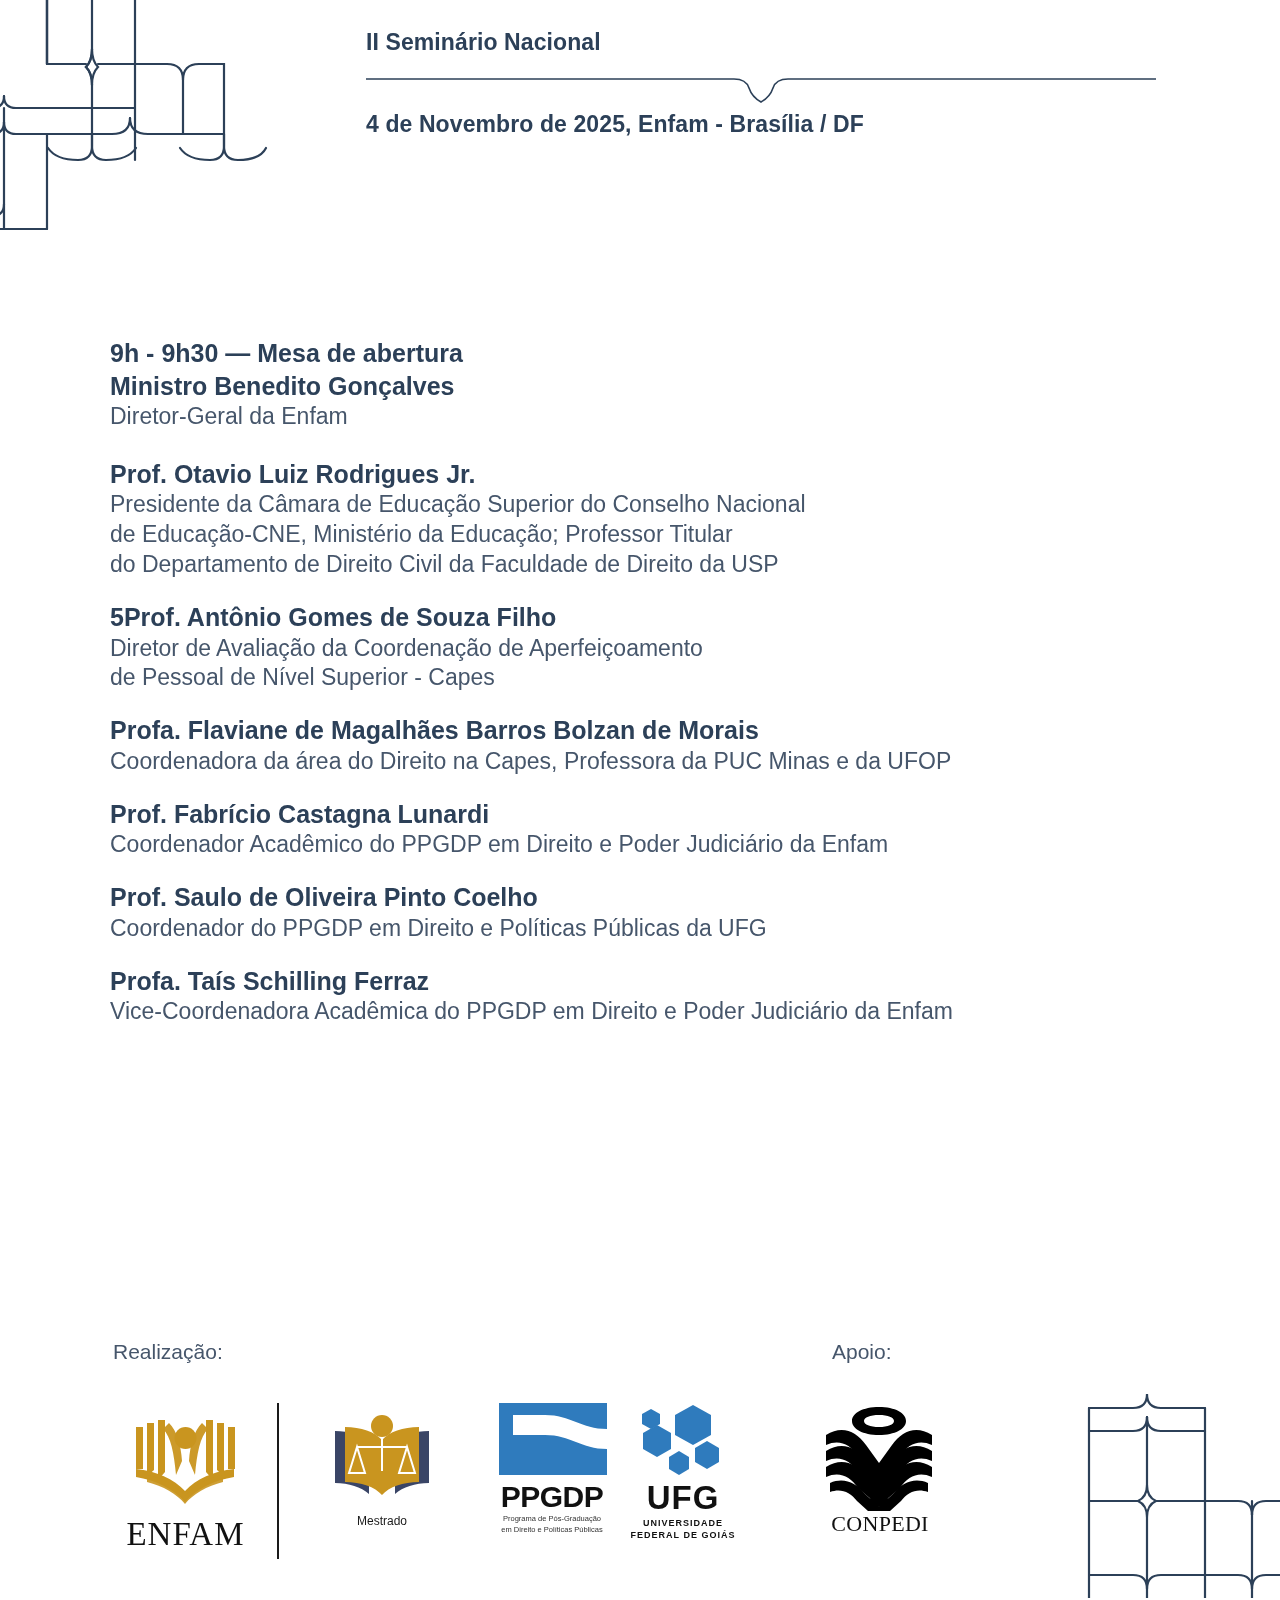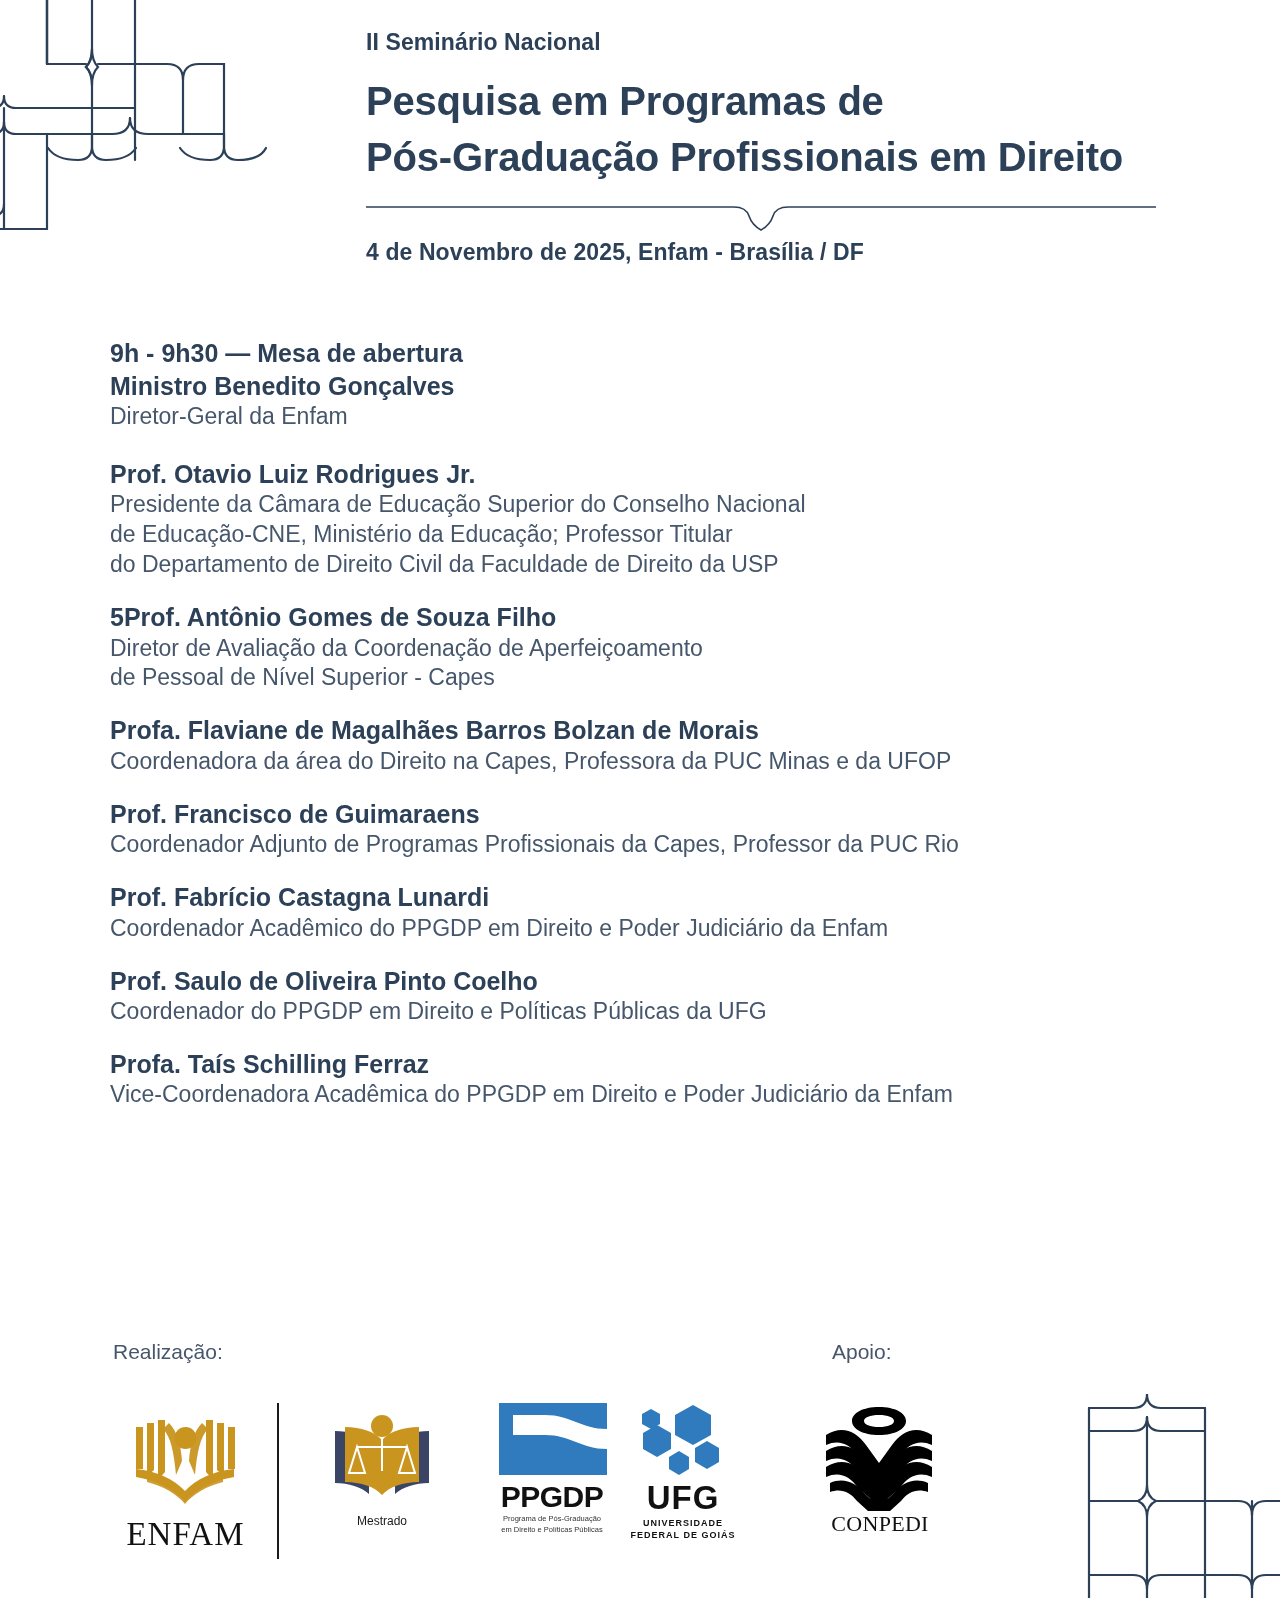--- a/index.html
+++ b/index.html
@@ -184,24 +184,20 @@
       <path d="M86 166 q-22 0 -30 -12"></path>
       <path d="M114 166 q22 0 30 -12"></path>
       <path d="M218 166 q-22 0 -30 -12"></path>
       <path d="M246 166 q22 0 28 -12"></path>
     </svg>
   </div>
 
   <header class="header">
     <div class="eyebrow">II Seminário Nacional</div>
 
-    <h1 class="main-title">
-      <div>Pesquisa em Programas de</div>
-      <div>Pós-Graduação Profissionais em Direito</div>
-    </h1>
 
     <div class="rule-wrap">
       <svg width="790" height="34" viewBox="0 0 790 34" fill="none" stroke="#2c4058" stroke-width="1.6" stroke-linecap="round">
         <path d="M0 8 H368 q12 0 15 9 q3 9 12 14 q9 -5 12 -14 q3 -9 15 -9 H790"></path>
       </svg>
     </div>
 
     <div class="date-line">4 de Novembro de 2025, Enfam - Brasília / DF</div>
   </header>
 
@@ -232,26 +228,20 @@
       </div>
     </div>
 
     <div class="entry">
       <div class="entry-name">Profa. Flaviane de Magalhães Barros Bolzan de Morais</div>
       <div class="entry-role">
         <div>Coordenadora da área do Direito na Capes, Professora da PUC Minas e da UFOP</div>
       </div>
     </div>
 
-    <div class="entry">
-      <div class="entry-name">Prof. Francisco de Guimaraens</div>
-      <div class="entry-role">
-        <div>Coordenador Adjunto de Programas Profissionais da Capes, Professor da PUC Rio</div>
-      </div>
-    </div>
 
 
     <div class="entry">
       <div class="entry-name">Prof. Fabrício Castagna Lunardi</div>
       <div class="entry-role">
         <div>Coordenador Acadêmico do PPGDP em Direito e Poder Judiciário da Enfam</div>
       </div>
     </div>
 
     <div class="entry">

